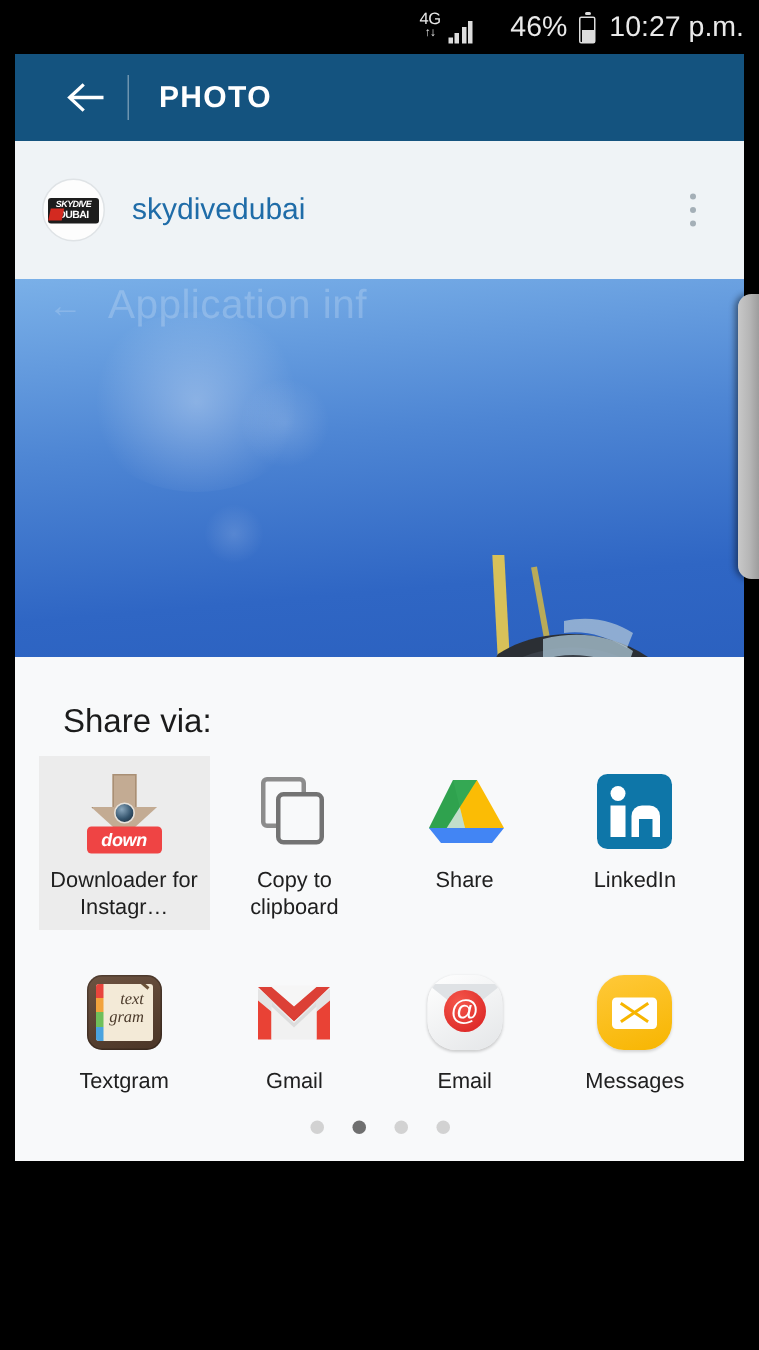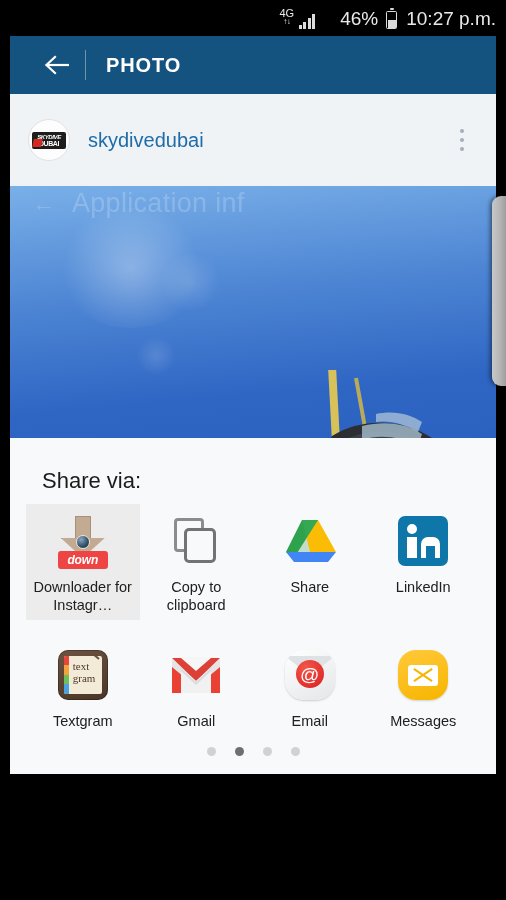--- a/index.html
+++ b/index.html
@@ -308,22 +308,23 @@
     position: relative;
     overflow: hidden;
   }
   .tg-ic .stripes {
     position: absolute; left: 0; top: 0; bottom: 0; width: 5px;
     background: linear-gradient(180deg,#e8453c 0 25%, #f2a33c 25% 50%, #6fbf5a 50% 75%, #4aa3df 75% 100%);
   }
   .tg-ic .txt {
     position: absolute; left: 9px; top: 5px;
     font-family: "Liberation Serif", serif;
-    font-size: 11px; color: #4b3a2a;
+    font-style: italic; font-size: 11px; color: #4b3a2a;
     line-height: 1.05;
+    text-align: right;
   }
   .tg-ic .pen {
     position: absolute; right: 3px; top: 2px;
     width: 22px; height: 2px; background: #6b5238;
     transform: rotate(40deg);
     transform-origin: right center;
   }
 
   
   .gm-ic { width: 52px; height: 40px; position: relative; }

